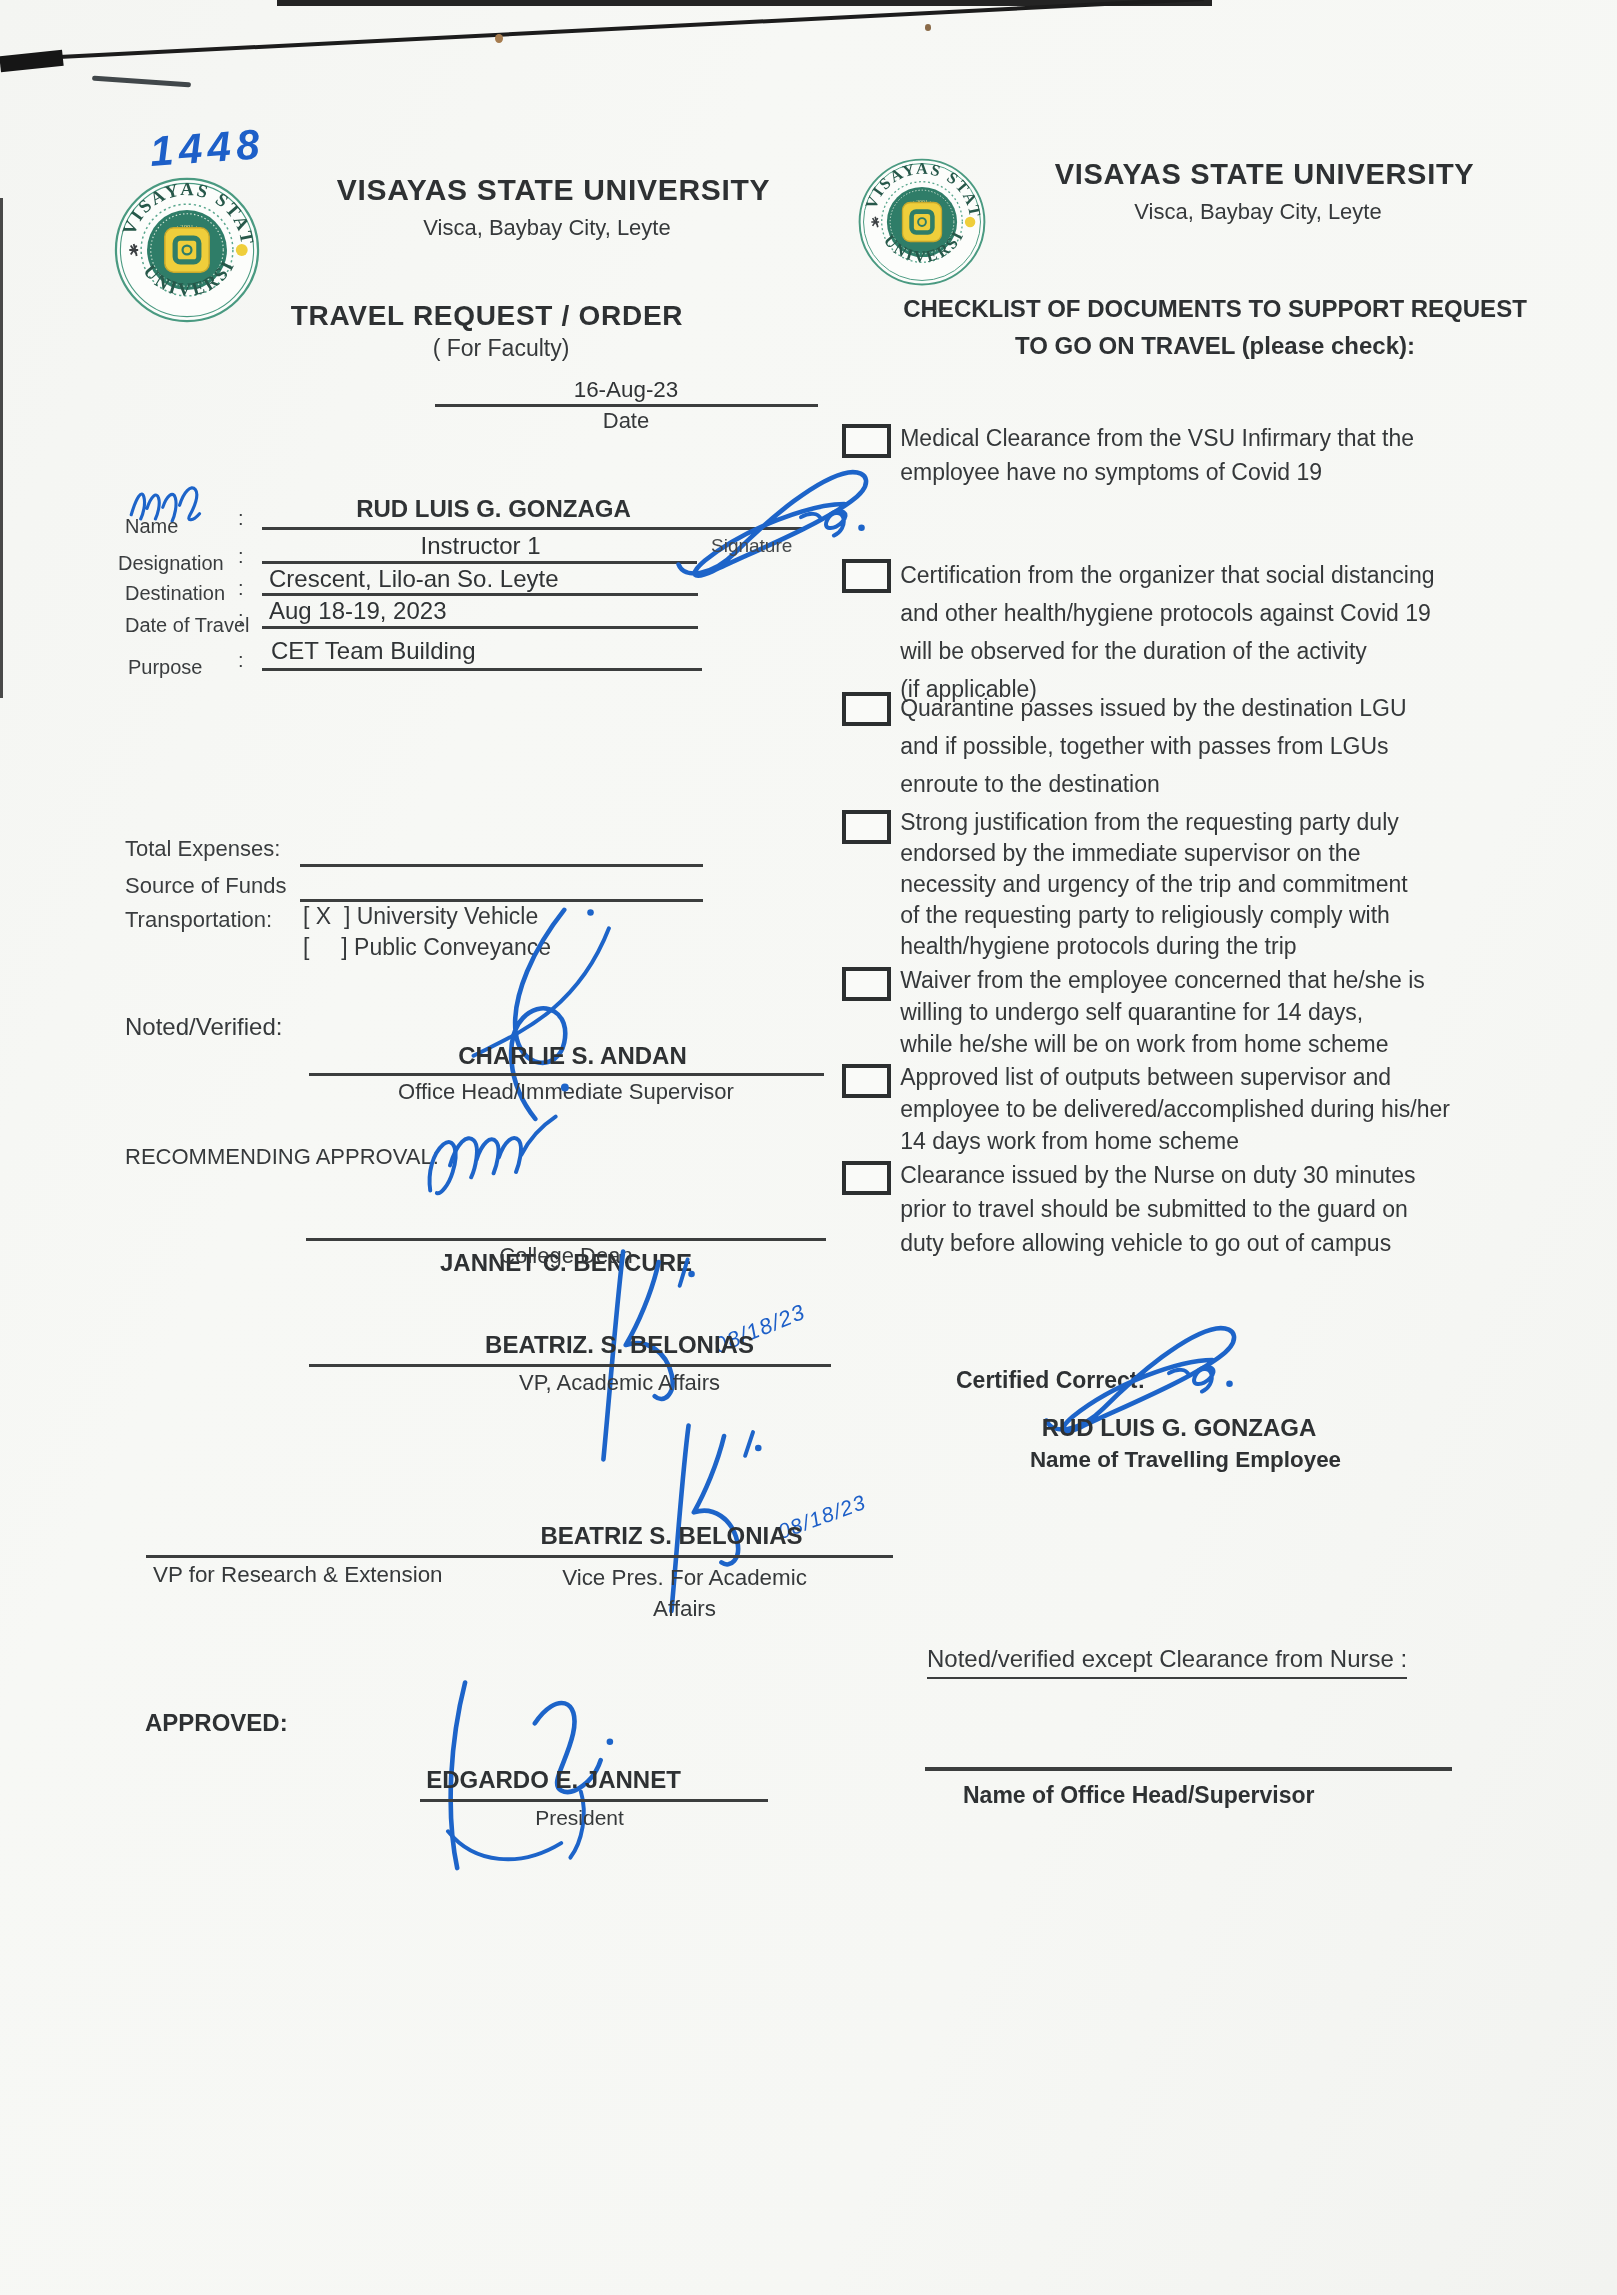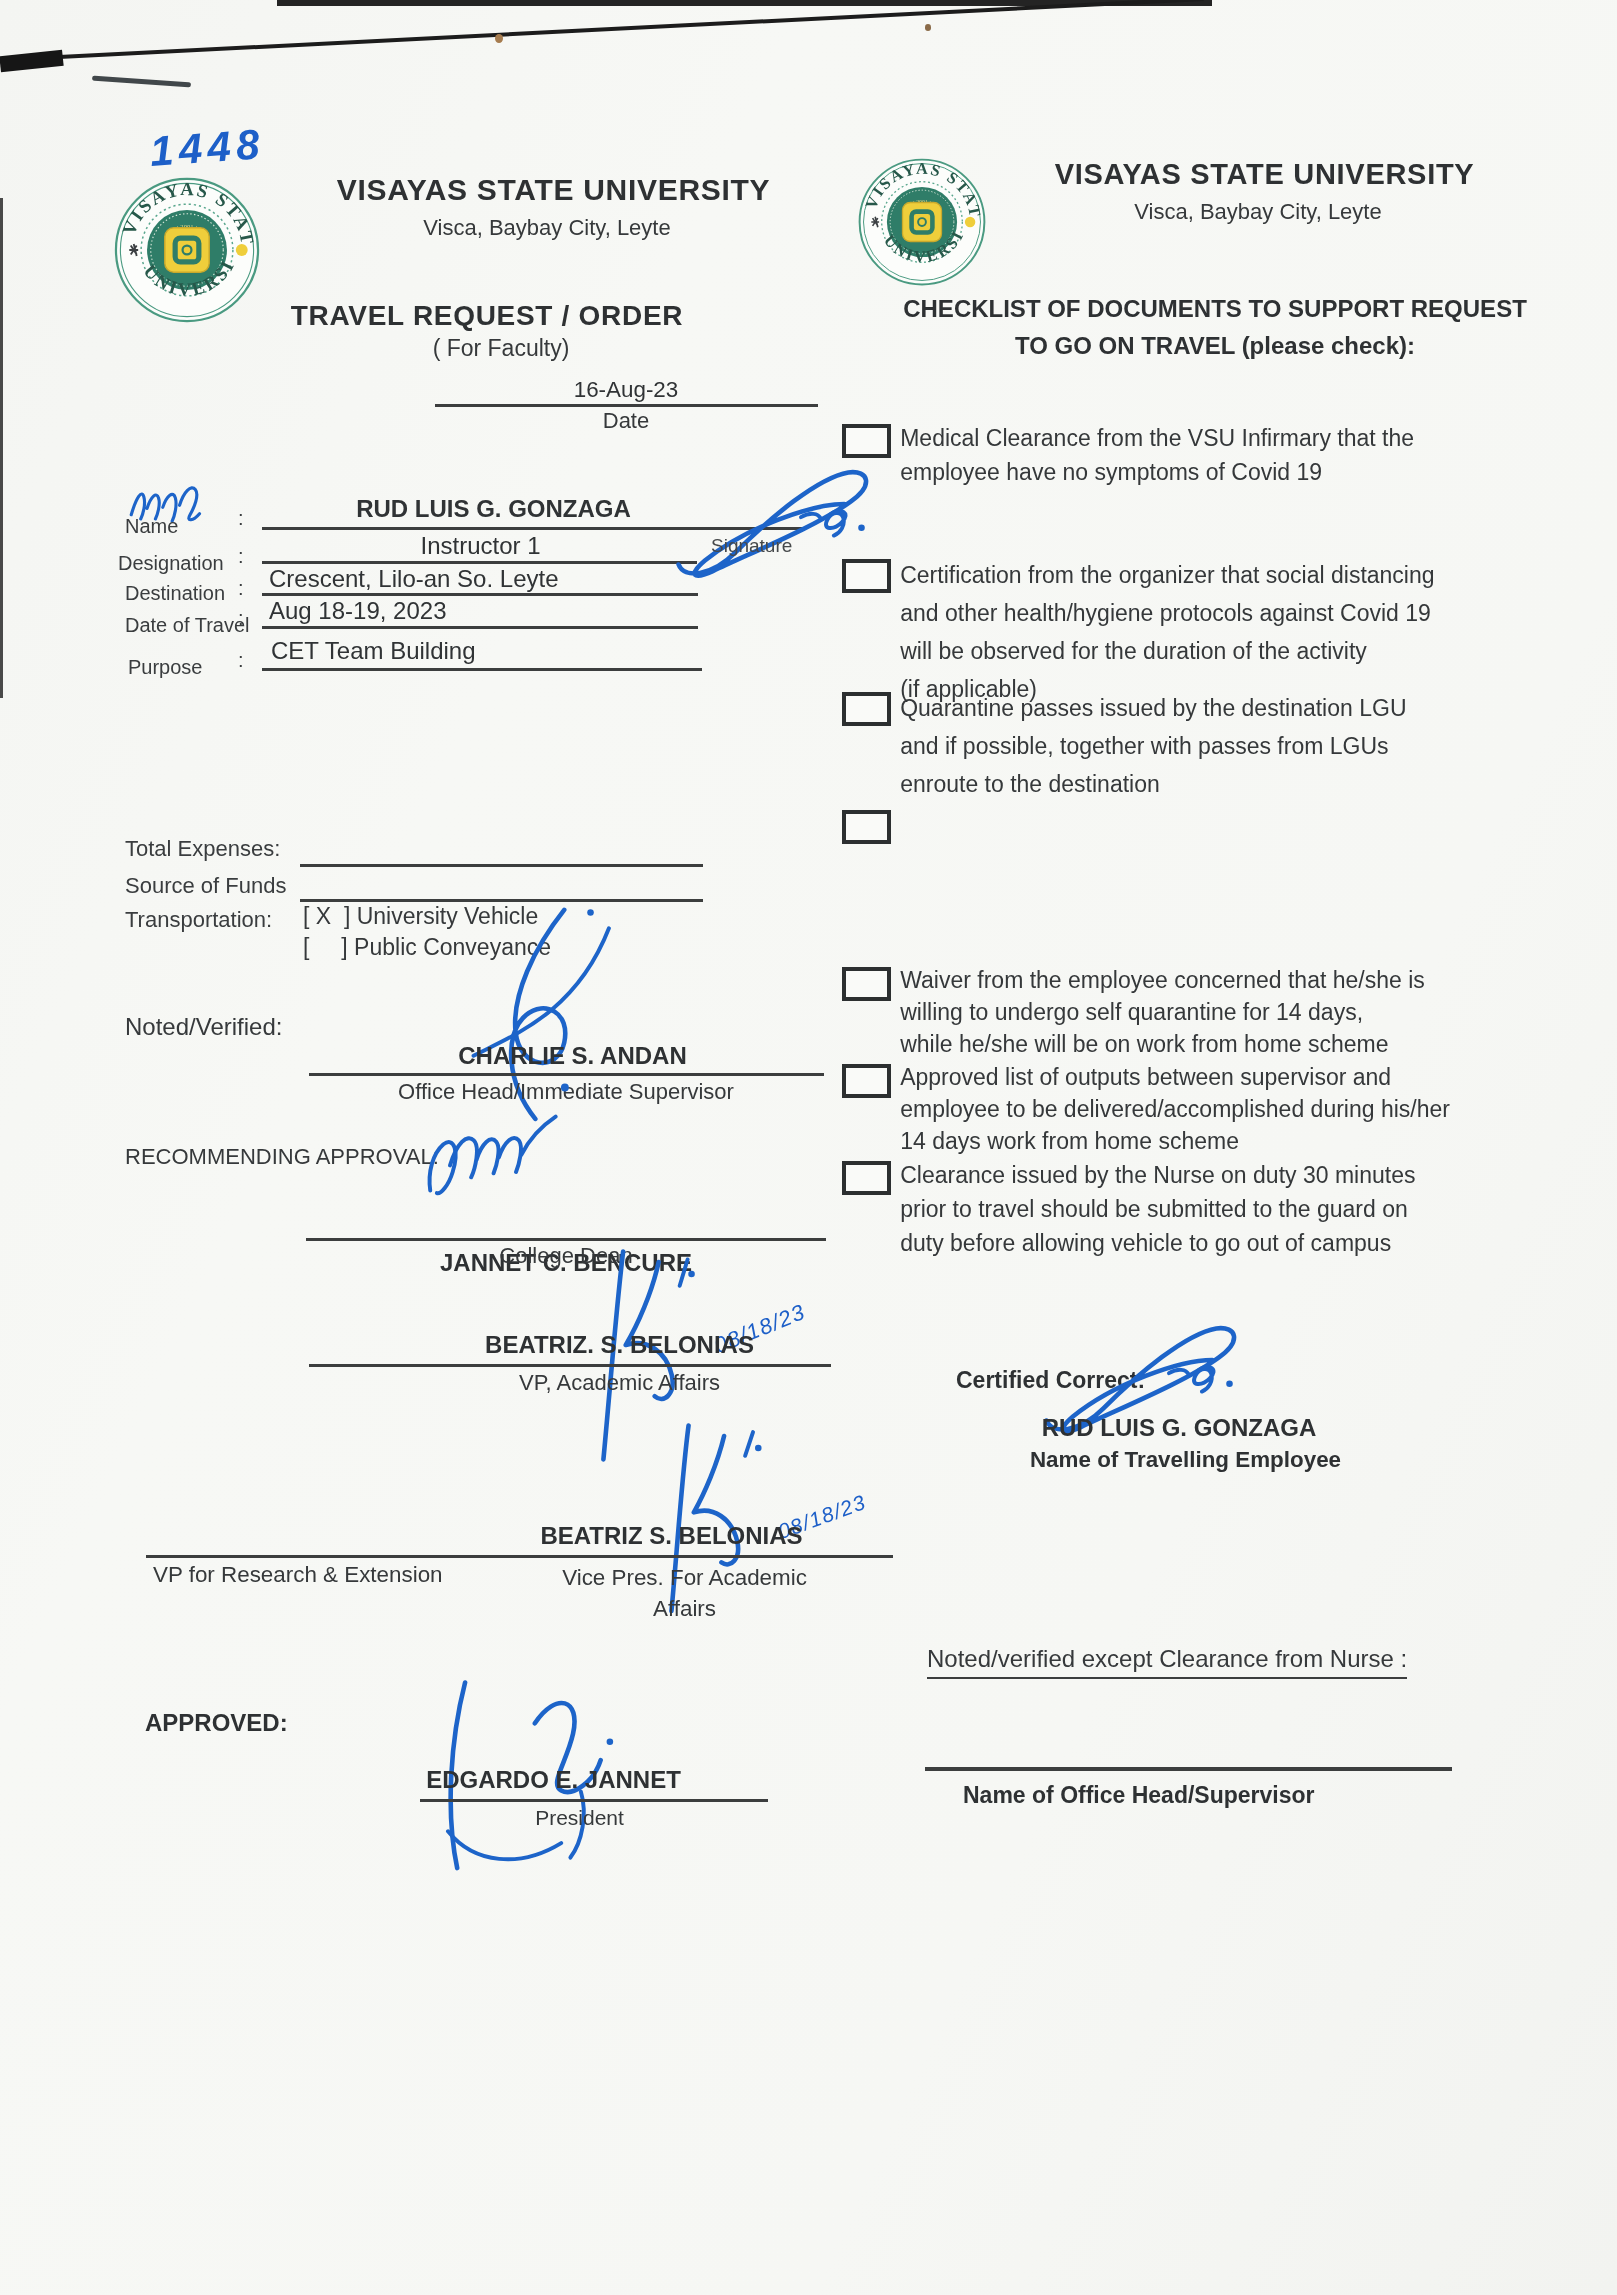--- a/index.html
+++ b/index.html
@@ -201,20 +201,25 @@
 (if applicable)</div>
   </div>
   <div class="check-item" style="left:842px;top:689px;">
     <div class="checkbox"></div>
     <div class="check-text lh57">Quarantine passes issued by the destination LGU
 and if possible, together with passes from LGUs
 enroute to the destination</div>
   </div>
   <div class="check-item" style="left:842px;top:807px;">
     <div class="checkbox"></div>
+    <div class="check-text lh47">Strong justification from the requesting party duly
+endorsed by the immediate supervisor on the
+necessity and urgency of the trip and commitment
+of the requesting party to religiously comply with
+health/hygiene protocols during the trip</div>
   </div>
   <div class="check-item" style="left:842px;top:964px;">
     <div class="checkbox"></div>
     <div class="check-text lh49">Waiver from the employee concerned that he/she is
 willing to undergo self quarantine for 14 days,
 while he/she will be on work from home scheme</div>
   </div>
   <div class="check-item" style="left:842px;top:1061px;">
     <div class="checkbox"></div>
     <div class="check-text lh49">Approved list of outputs between supervisor and

